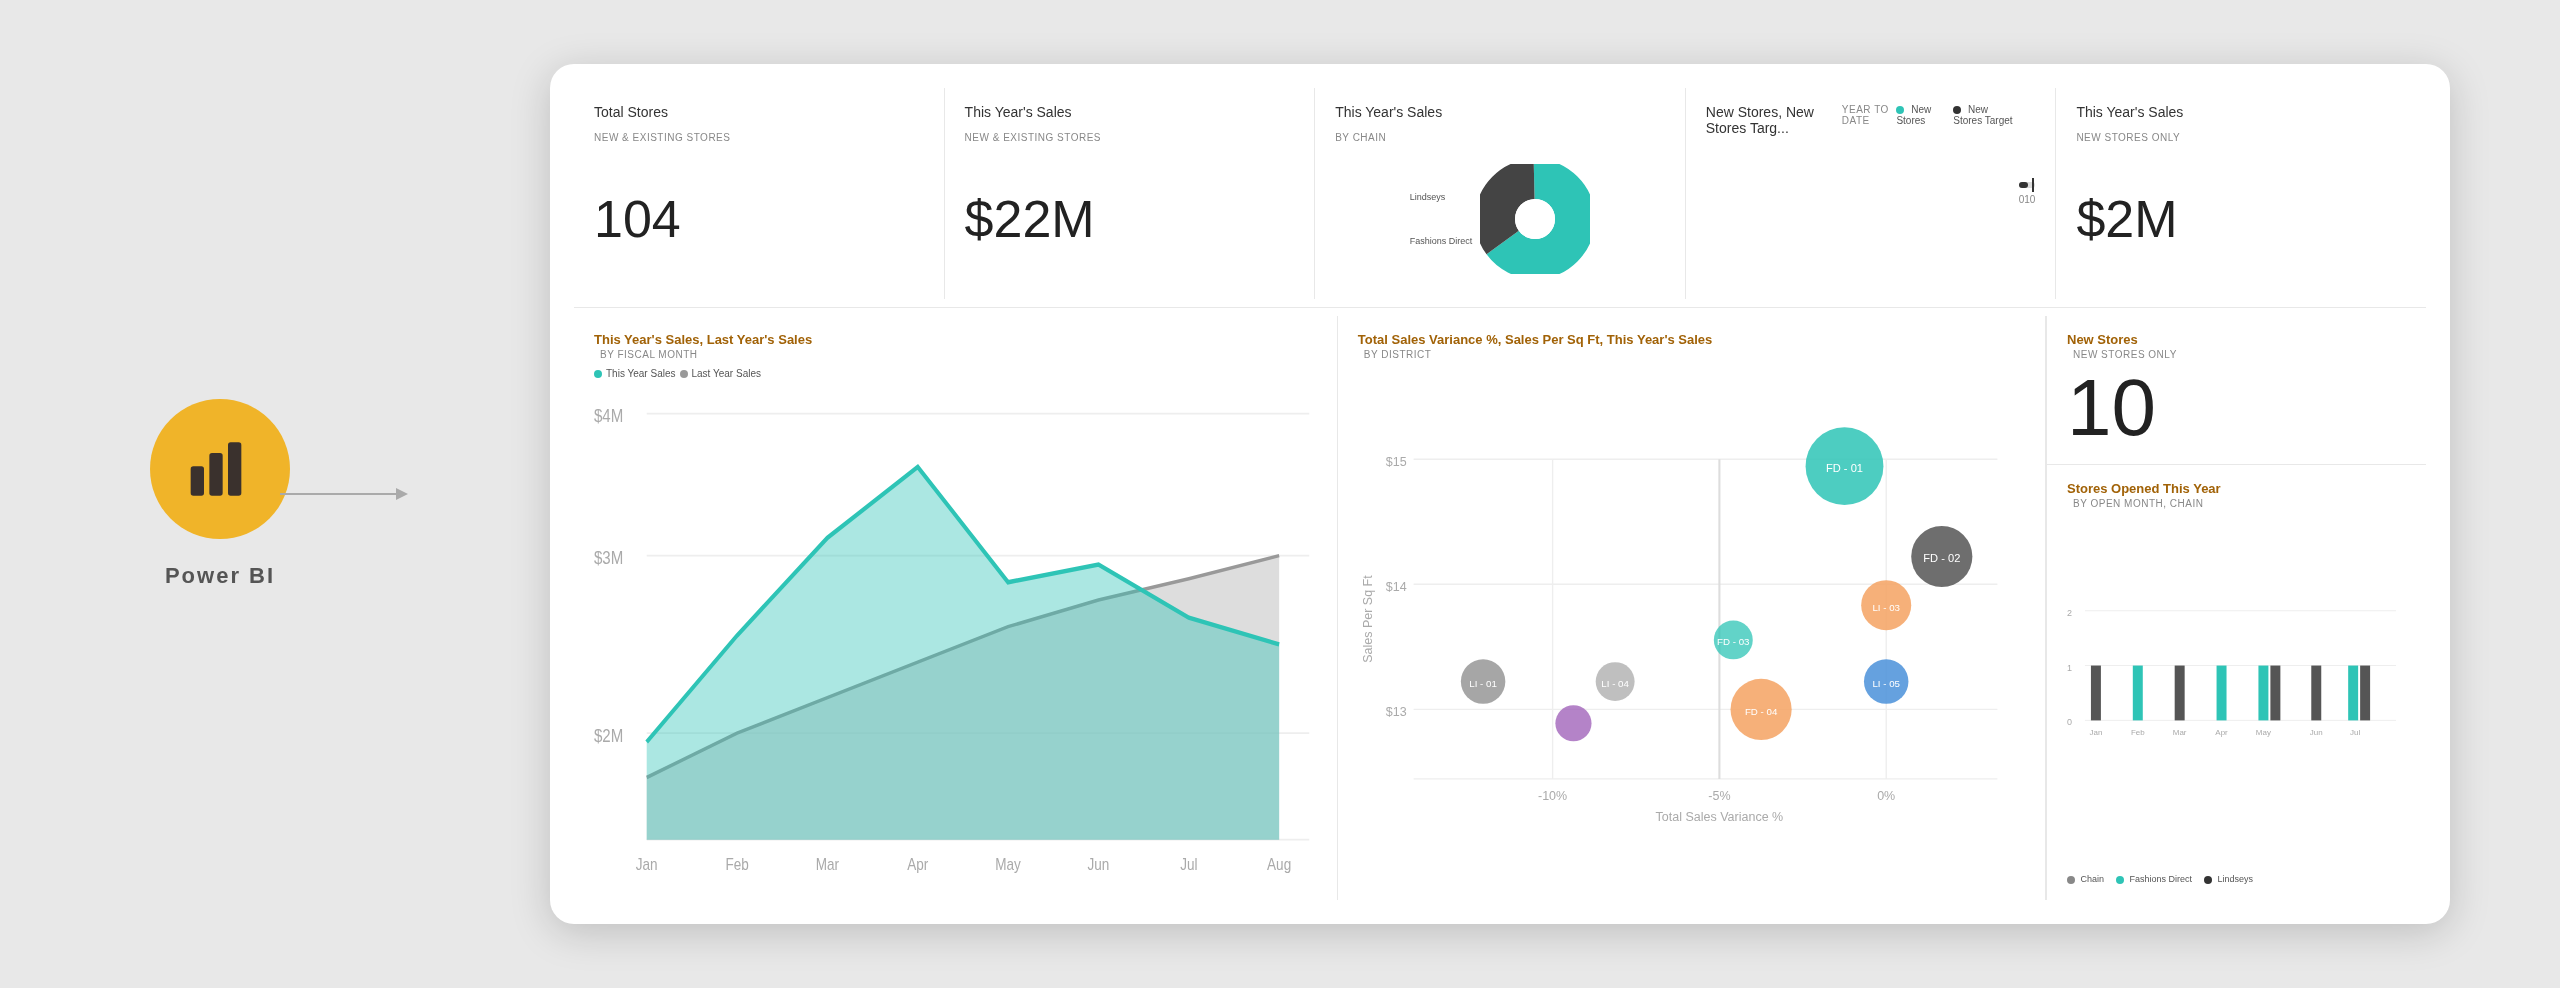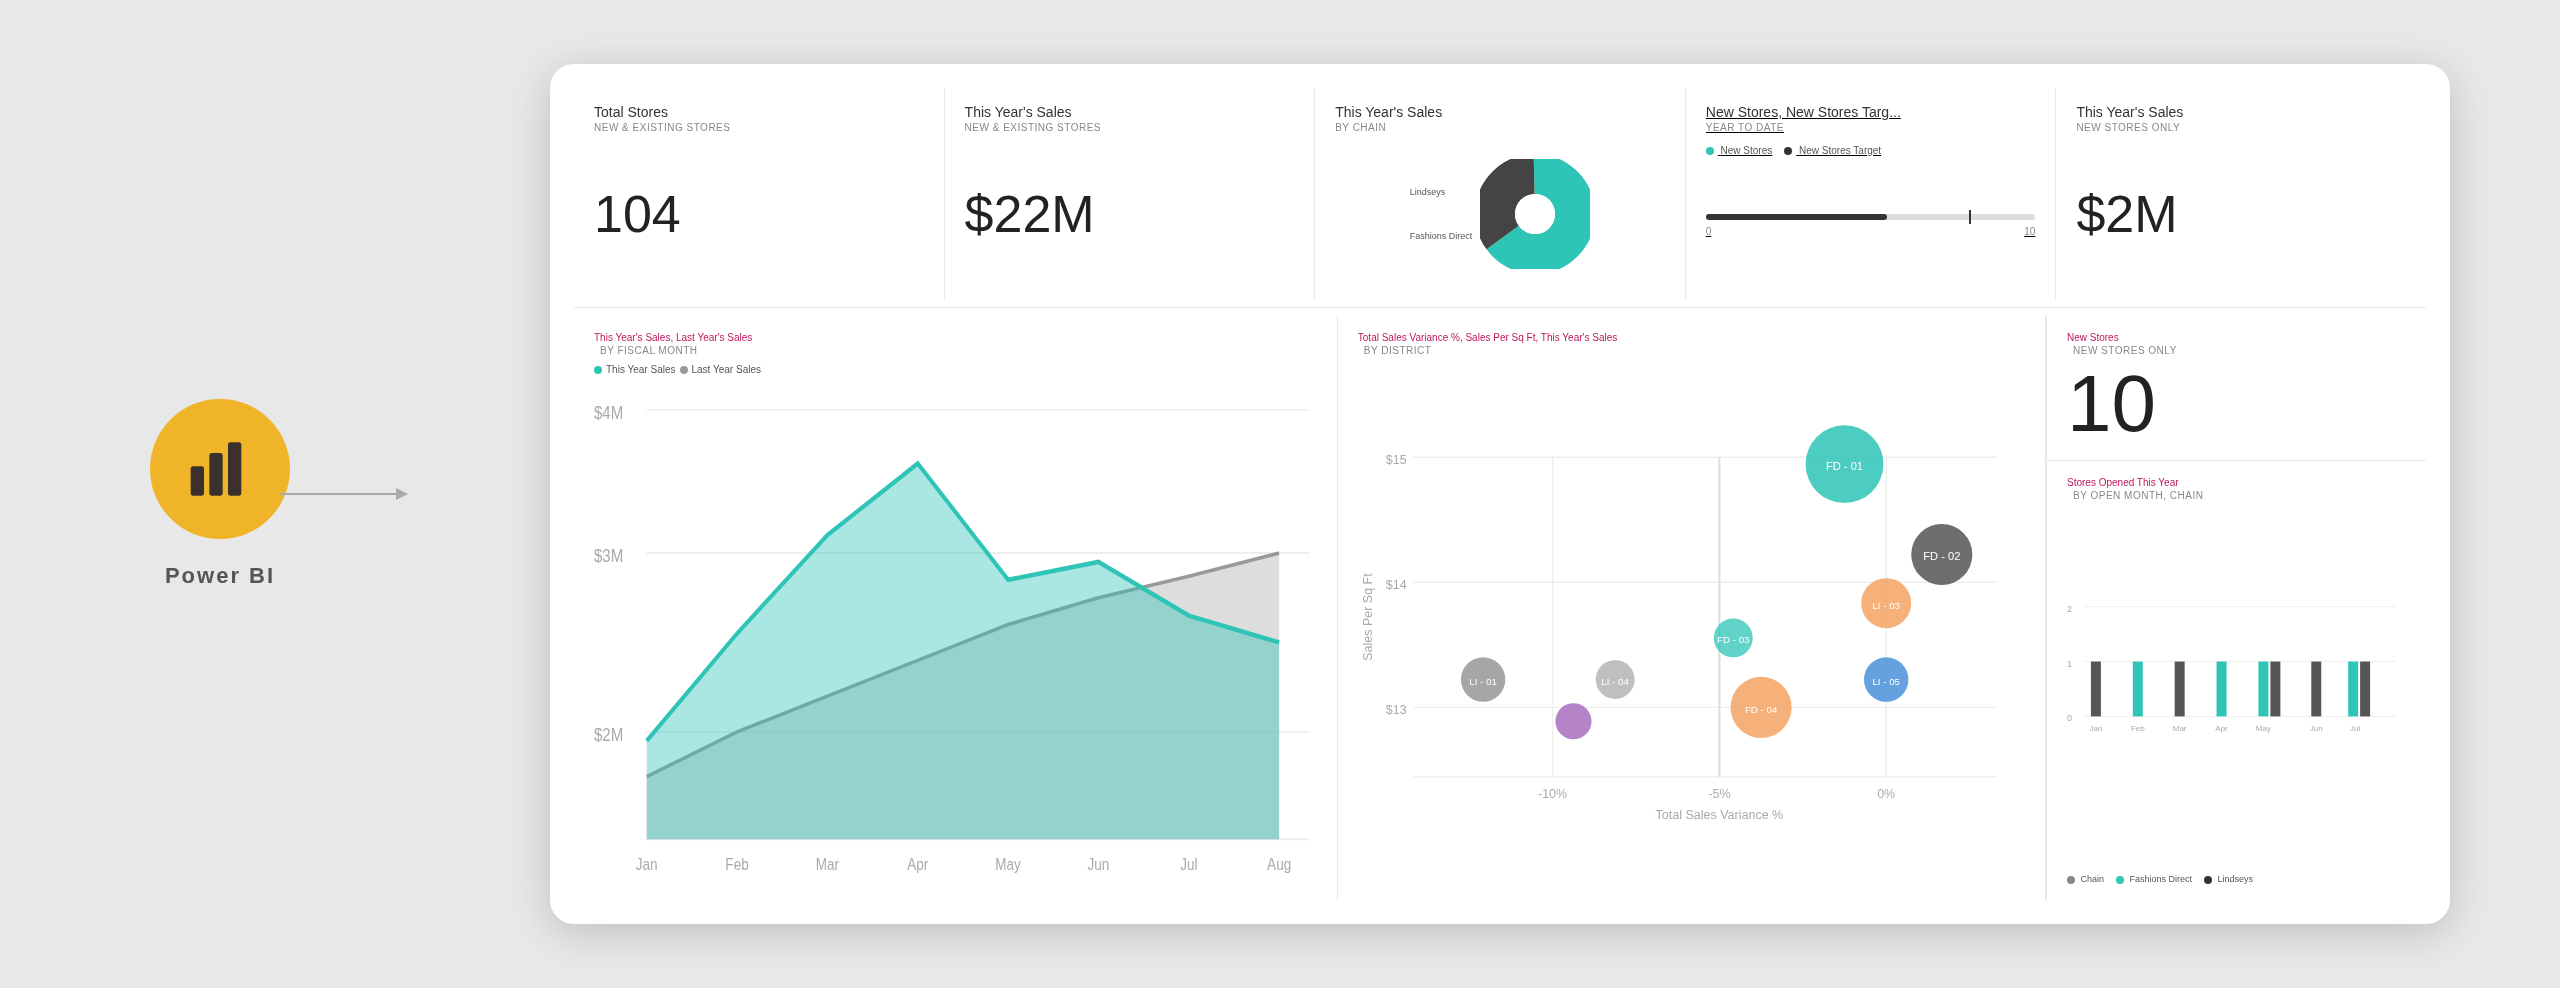--- a/index.html
+++ b/index.html
@@ -119,21 +119,21 @@
       border-right: 1px solid #e8e8e8;
       display: flex;
       flex-direction: column;
     }
     .kpi-card:last-child { border-right: none; }
 
     .kpi-title {
       font-size: 14px;
       color: #333;
       font-weight: 500;
-      margin-bottom: 2px;
+      margin-bottom: 12px;
     }
     .kpi-subtitle {
       font-size: 10px;
       color: #888;
       text-transform: uppercase;
       letter-spacing: 0.5px;
       margin-bottom: 12px;
     }
     .kpi-value {
       font-size: 52px;
@@ -167,22 +167,21 @@
       gap: 4px;
       margin-right: 8px;
     }
 
     
     .target-card {
       flex: 1;
       padding: 16px 20px;
       border-right: 1px solid #e8e8e8;
       display: flex;
-      flex-direction: column;
-      text-decoration: underline;
+      flex-direction: row;
     }
     .legend-row {
       display: flex;
       gap: 12px;
       font-size: 10px;
       color: #555;
       margin-bottom: 12px;
     }
     .legend-dot {
       width: 8px;
@@ -232,23 +231,23 @@
 
     .chart-card {
       padding: 16px 20px;
       border-right: 1px solid #e8e8e8;
       display: flex;
       flex-direction: column;
     }
     .chart-card:last-child { border-right: none; }
 
     .chart-title {
-      font-size: 10px;
-      color: #be185d;
-      font-weight: 400;
+      font-size: 13px;
+      color: #a16207;
+      font-weight: 700;
       margin-bottom: 2px;
     }
     .chart-subtitle {
       font-size: 10px;
       color: #888;
       text-transform: uppercase;
       letter-spacing: 0.5px;
       margin-bottom: 8px;
       margin-left: 6px;
     }

